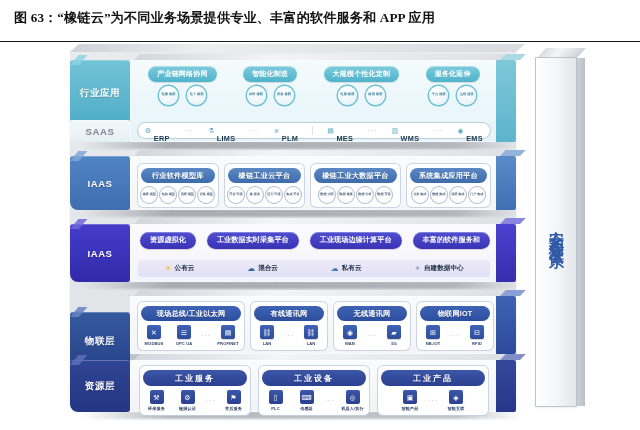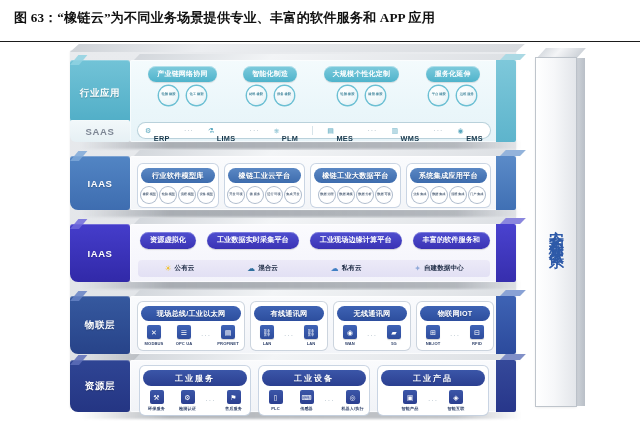--- a/index.html
+++ b/index.html
@@ -474,21 +474,21 @@
             </div>
             <span class="dots" style="align-self:center;">···</span>
             <div class="iot-ic">
               <span class="ibox">⊟</span>
               <span class="ilab">RFID</span>
             </div>
           </div>
         </div>
       </div>
     </div>
-    <div class="tab" style="height:58px;background:linear-gradient(180deg,#36599f,#274389);">
+    <div class="tab" style="height:58px;background:linear-gradient(180deg,#36599f,#274389);margin-top:16px;">
       <span class="tab-notch" style="background:#6682c4;"></span>
       <span>物联层</span>
     </div>
   </div>
 
   <div class="layer" id="row-res" style="top:316px;width:446px;height:52px;">
     <div class="shadow"></div>
     <div class="panel" style="height:52px;">
       <div class="panel-top"></div>
       <div class="cap" style="background:linear-gradient(180deg,#35499a,#27368a);"></div>

